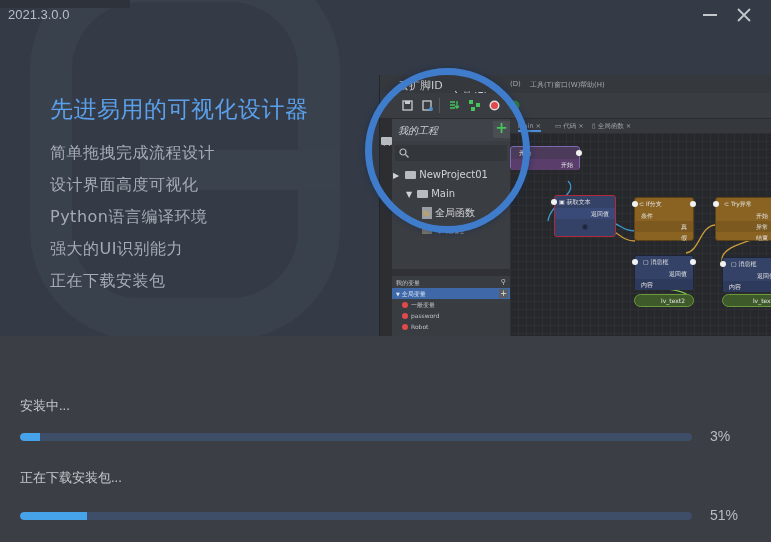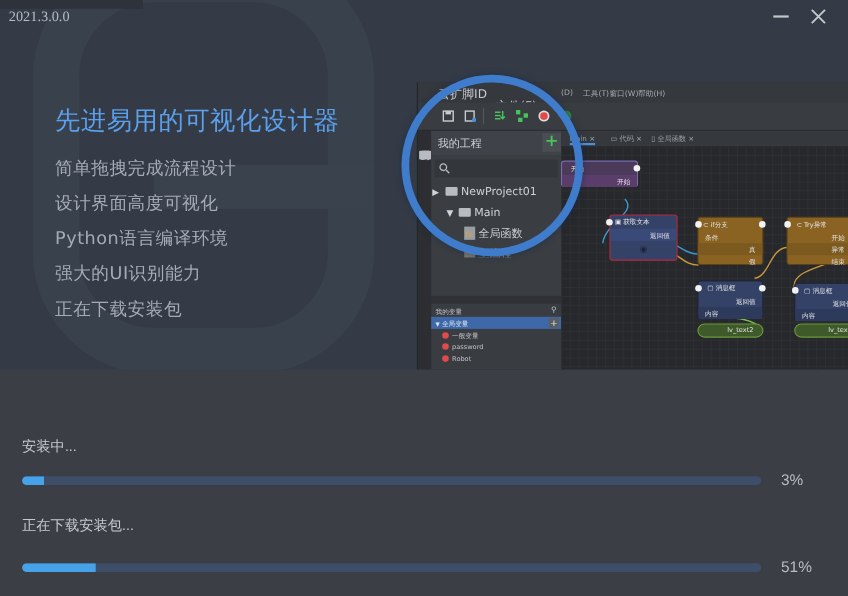--- a/index.html
+++ b/index.html
@@ -5,21 +5,21 @@
   * { box-sizing: border-box; margin: 0; padding: 0; }
   html, body { width: 771px; height: 542px; overflow: hidden; background: #3b3f45; font-family: "DejaVu Sans", "Liberation Sans", sans-serif; }
   .root { position: relative; width: 771px; height: 542px; background: #3b3f45; }
 
   
   .hero { position: absolute; left: 0; top: 0; width: 771px; height: 336px; background: #343b46; overflow: hidden; }
   .hero .watermark1 { position: absolute; left: 30px; top: -40px; width: 310px; height: 380px; border: 42px solid #3a424e; border-radius: 110px; opacity: 0.9; }
   .hero .watermark2 { position: absolute; left: 140px; top: 150px; width: 200px; height: 40px; background: #3a424e; }
   .hero .band { position: absolute; left: 0; top: 0; width: 130px; height: 8px; background: #2e333b; }
 
-  .version { position: absolute; left: 8px; top: 7px; color: #b9bec6; font-size: 13px; font-family: Liberation Serif, serif; }
+  .version { position: absolute; left: 8px; top: 7px; color: #b9bec6; font-size: 13px; font-family: Liberation Sans, sans-serif; }
   .win-btn { position: absolute; top: 3px; width: 28px; height: 24px; display: flex; align-items: center; justify-content: center; cursor: pointer; }
   .win-min { left: 696px; }
   .win-close { left: 730px; }
   .minus { width: 14px; height: 2px; background: #c3c6cb; }
 
   .headline { position: absolute; left: 50px; top: 94px; color: #5aa0ec; font-size: 23px; letter-spacing: 0.5px; }
   .features { position: absolute; left: 50px; top: 142px; }
   .features .feat { color: #a6acb5; font-size: 16px; height: 32px; line-height: 22px; letter-spacing: 0.5px; }
 
   
@@ -29,21 +29,21 @@
   .toolbar { position: absolute; left: 0; top: 18px; width: 392px; height: 26px; background: #393c41; border-bottom: 1px solid #2a2c30; }
   .tabs { position: absolute; left: 130px; top: 44px; width: 262px; height: 14px; background: #35383d; font-size: 6.5px; color: #a0a4a9; }
   .tabs .tab { position: absolute; top: 3px; }
   .tabs .tab.active { border-bottom: 2px solid #4a90d9; }
   .canvas { position: absolute; left: 130px; top: 58px; width: 262px; height: 203px;
             background-color: #26282c;
             background-image: linear-gradient(#2d2f33 1px, transparent 1px), linear-gradient(90deg, #2d2f33 1px, transparent 1px);
             background-size: 8px 8px; }
   .vtab { position: absolute; left: 0; top: 44px; width: 12px; height: 217px; background: #2c2e32; font-size: 8px; color: #b9bcc0; line-height: 9px; text-align: center; padding-top: 12px; }
   .proj-panel { position: absolute; left: 12px; top: 44px; width: 118px; height: 150px; background: #3a3d42; }
-  .proj-header { height: 22px; background: #3f4349; color: #cfd2d6; font-size: 10px; padding: 5px 6px; position: relative; }
+  .proj-header { height: 22px; background: #3f4349; color: #cfd2d6; font-size: 10px; padding: 5px 6px; position: relative; font-style: italic; }
   .proj-add { position: absolute; right: 0; top: 2px; width: 17px; height: 17px; background: #4a4d52; color: #46c35a; font-size: 15px; line-height: 15px; text-align: center; font-weight: bold; }
   .proj-search { margin: 4px 3px; height: 16px; background: #33363a; position: relative; }
   .tree { font-size: 10px; color: #cfd2d6; }
   .tree .node { height: 19px; line-height: 19px; position: relative; white-space: nowrap; }
   .folder { display: inline-block; width: 11px; height: 8px; background: #b8bbbf; border-radius: 1px; vertical-align: middle; margin-right: 3px; }
   .fxicon { display: inline-block; width: 10px; height: 12px; background: #9a9ea3; vertical-align: middle; margin-right: 3px; position: relative; }
   .fxicon::after { content: "fx"; position: absolute; left: 1px; top: 3px; color: #e0a430; font-size: 7px; font-style: italic; line-height: 8px; }
   .scrollbar { position: absolute; left: 124px; top: 140px; width: 4px; height: 16px; background: #5a5e63; border-radius: 2px; }
 
   .var-panel { position: absolute; left: 12px; top: 201px; width: 118px; height: 60px; background: #393c41; font-size: 6px; color: #bfc2c6; }

